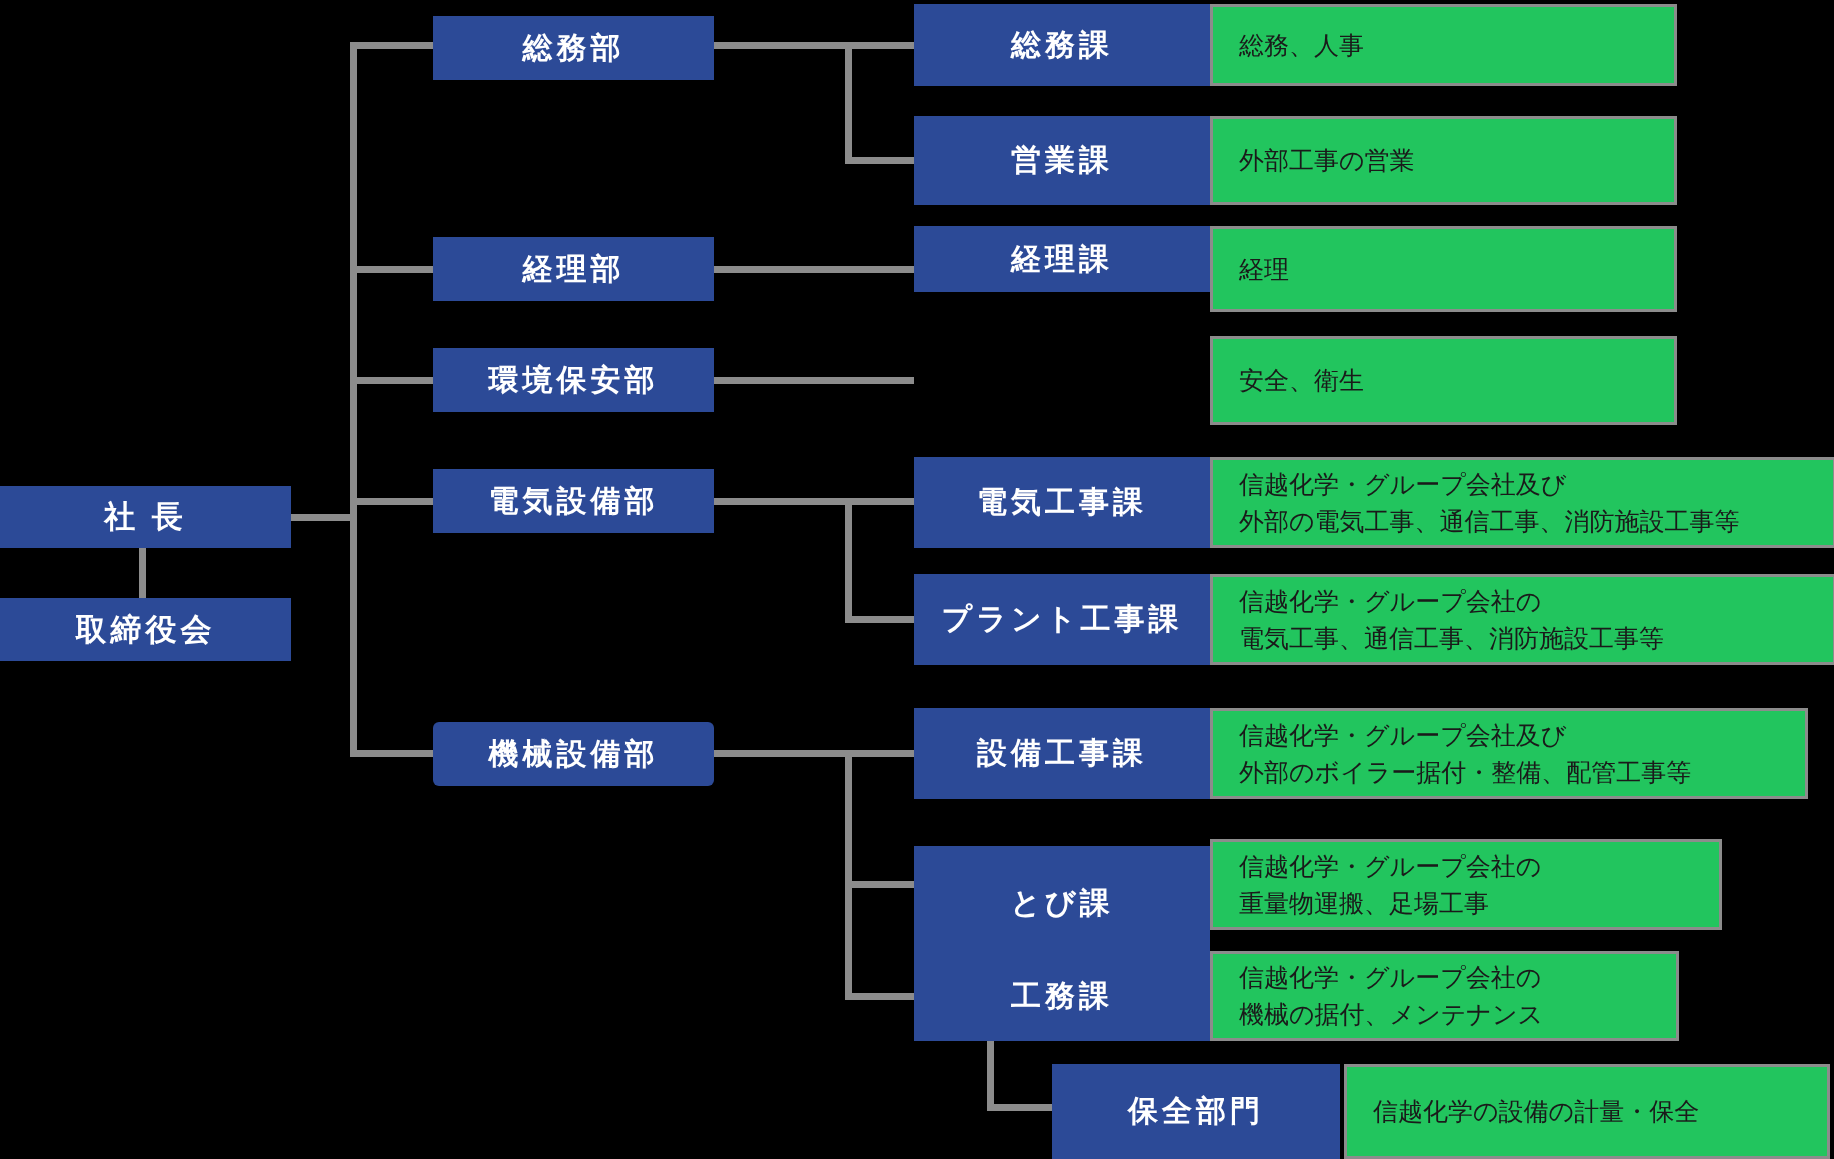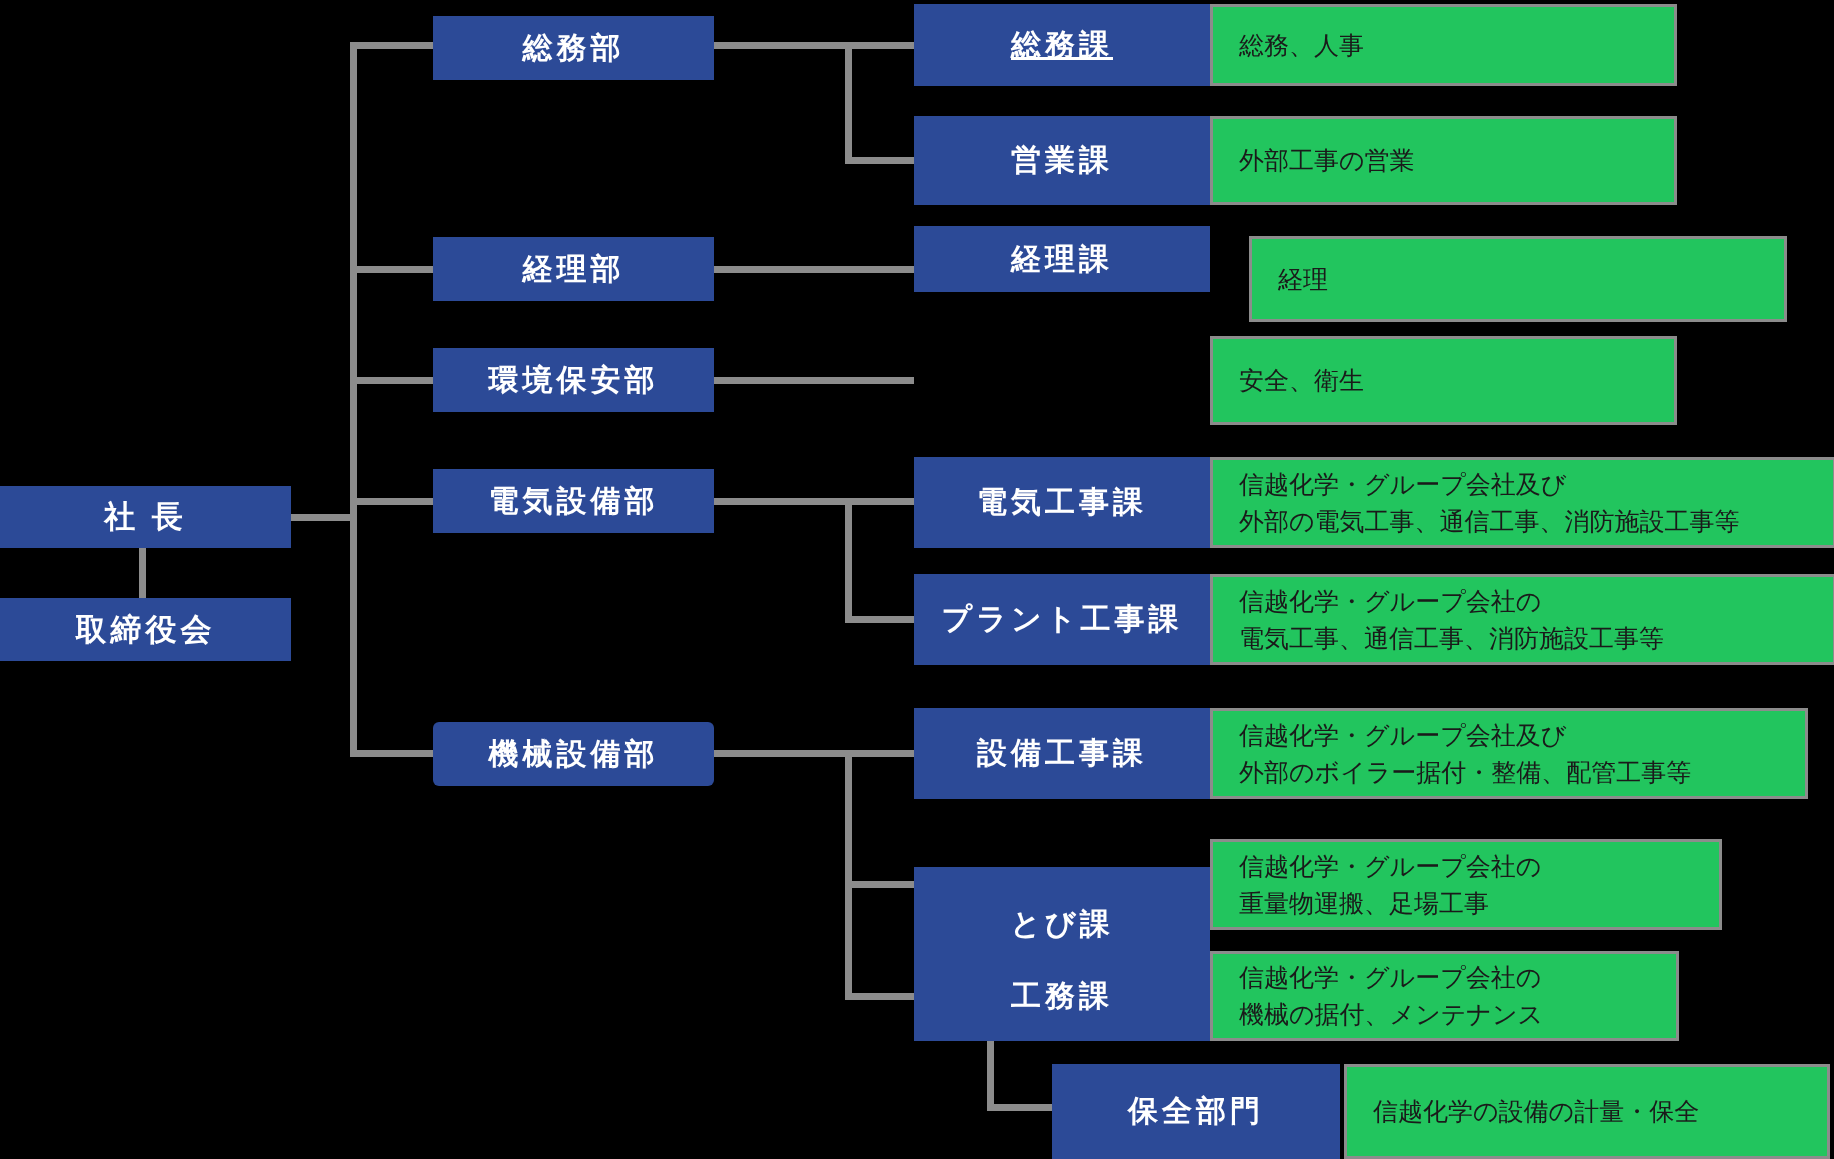--- a/index.html
+++ b/index.html
@@ -73,40 +73,40 @@
   <div class="bluebox dept" style="top:348px;">
     <span>環境保安部</span>
   </div>
   <div class="bluebox dept" style="top:469px;">
     <span>電気設備部</span>
   </div>
   <div class="bluebox dept" style="top:722px;border-radius:6px;">
     <span>機械設備部</span>
   </div>
 
-  <div class="bluebox sec" style="top:4px;height:82px;text-decoration:underline;">
+  <div class="bluebox sec" style="top:4px;height:82px;">
     <span>総務課</span>
   </div>
   <div class="desc" style="left:1210px;top:4px;width:467px;height:82px;">
     <span class="hide-if-empty">総務、人事</span>
 
   </div>
 
   <div class="bluebox sec" style="top:116px;height:89px;">
     <span>営業課</span>
   </div>
   <div class="desc" style="left:1210px;top:116px;width:467px;height:89px;">
     <span class="hide-if-empty">外部工事の営業</span>
 
   </div>
 
   <div class="bluebox sec" style="top:226px;height:66px;">
     <span>経理課</span>
   </div>
-  <div class="desc" style="left:1210px;top:236px;width:538px;height:86px;margin-left:39px;">
+  <div class="desc" style="left:1210px;top:226px;width:467px;height:86px;">
     <span class="hide-if-empty">経理</span>
 
   </div>
 
   <div class="desc" style="left:1210px;top:336px;width:467px;height:89px;">
     <span class="hide-if-empty">安全、衛生</span>
 
   </div>
 
   <div class="bluebox sec" style="top:457px;height:91px;">
@@ -126,21 +126,21 @@
   </div>
 
   <div class="bluebox sec" style="top:708px;height:91px;">
     <span>設備工事課</span>
   </div>
   <div class="desc" style="left:1210px;top:708px;width:598px;height:91px;">
     <span class="hide-if-empty">信越化学・グループ会社及び</span>
     <span class="hide-if-empty">外部のボイラー据付・整備、配管工事等</span>
   </div>
 
-  <div class="bluebox sec" style="top:867px;height:114px;font-family:Liberation Mono, monospace;">
+  <div class="bluebox sec" style="top:846px;height:114px;font-family:Liberation Mono, monospace;">
     <span>とび課</span>
   </div>
   <div class="desc" style="left:1210px;top:839px;width:512px;height:91px;">
     <span class="hide-if-empty">信越化学・グループ会社の</span>
     <span class="hide-if-empty">重量物運搬、足場工事</span>
   </div>
 
   <div class="bluebox sec" style="top:951px;height:90px;">
     <span>工務課</span>
   </div>

